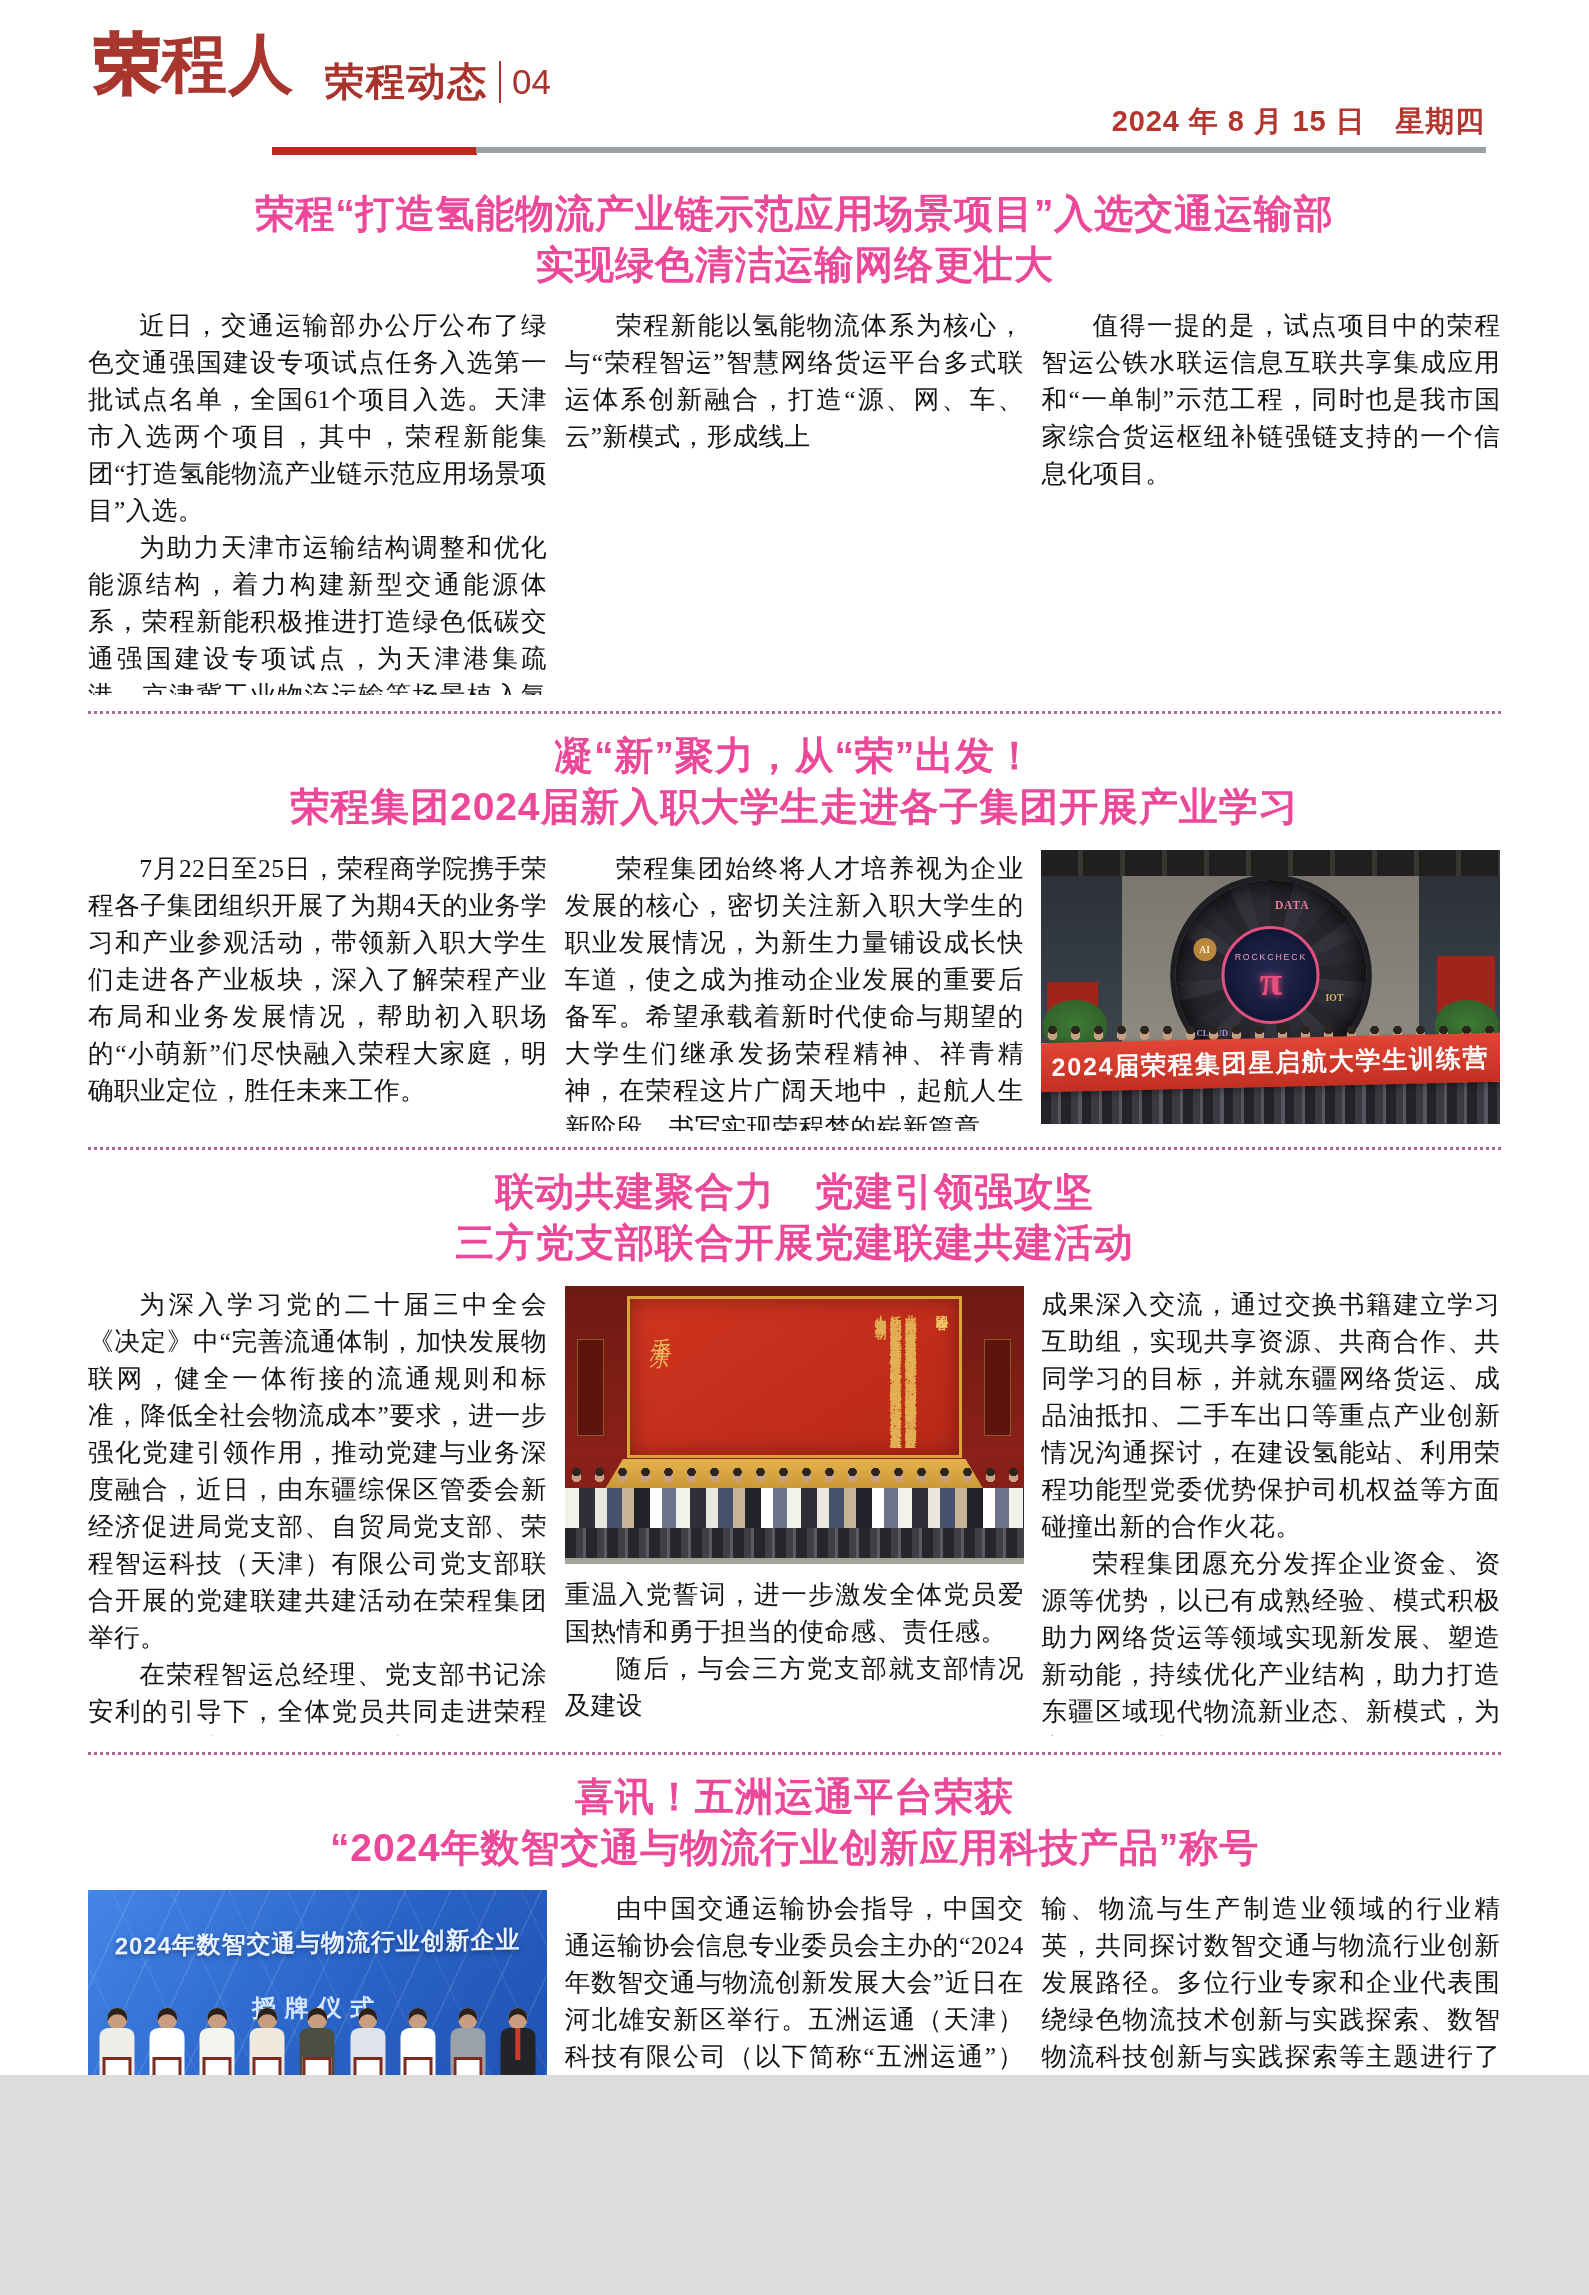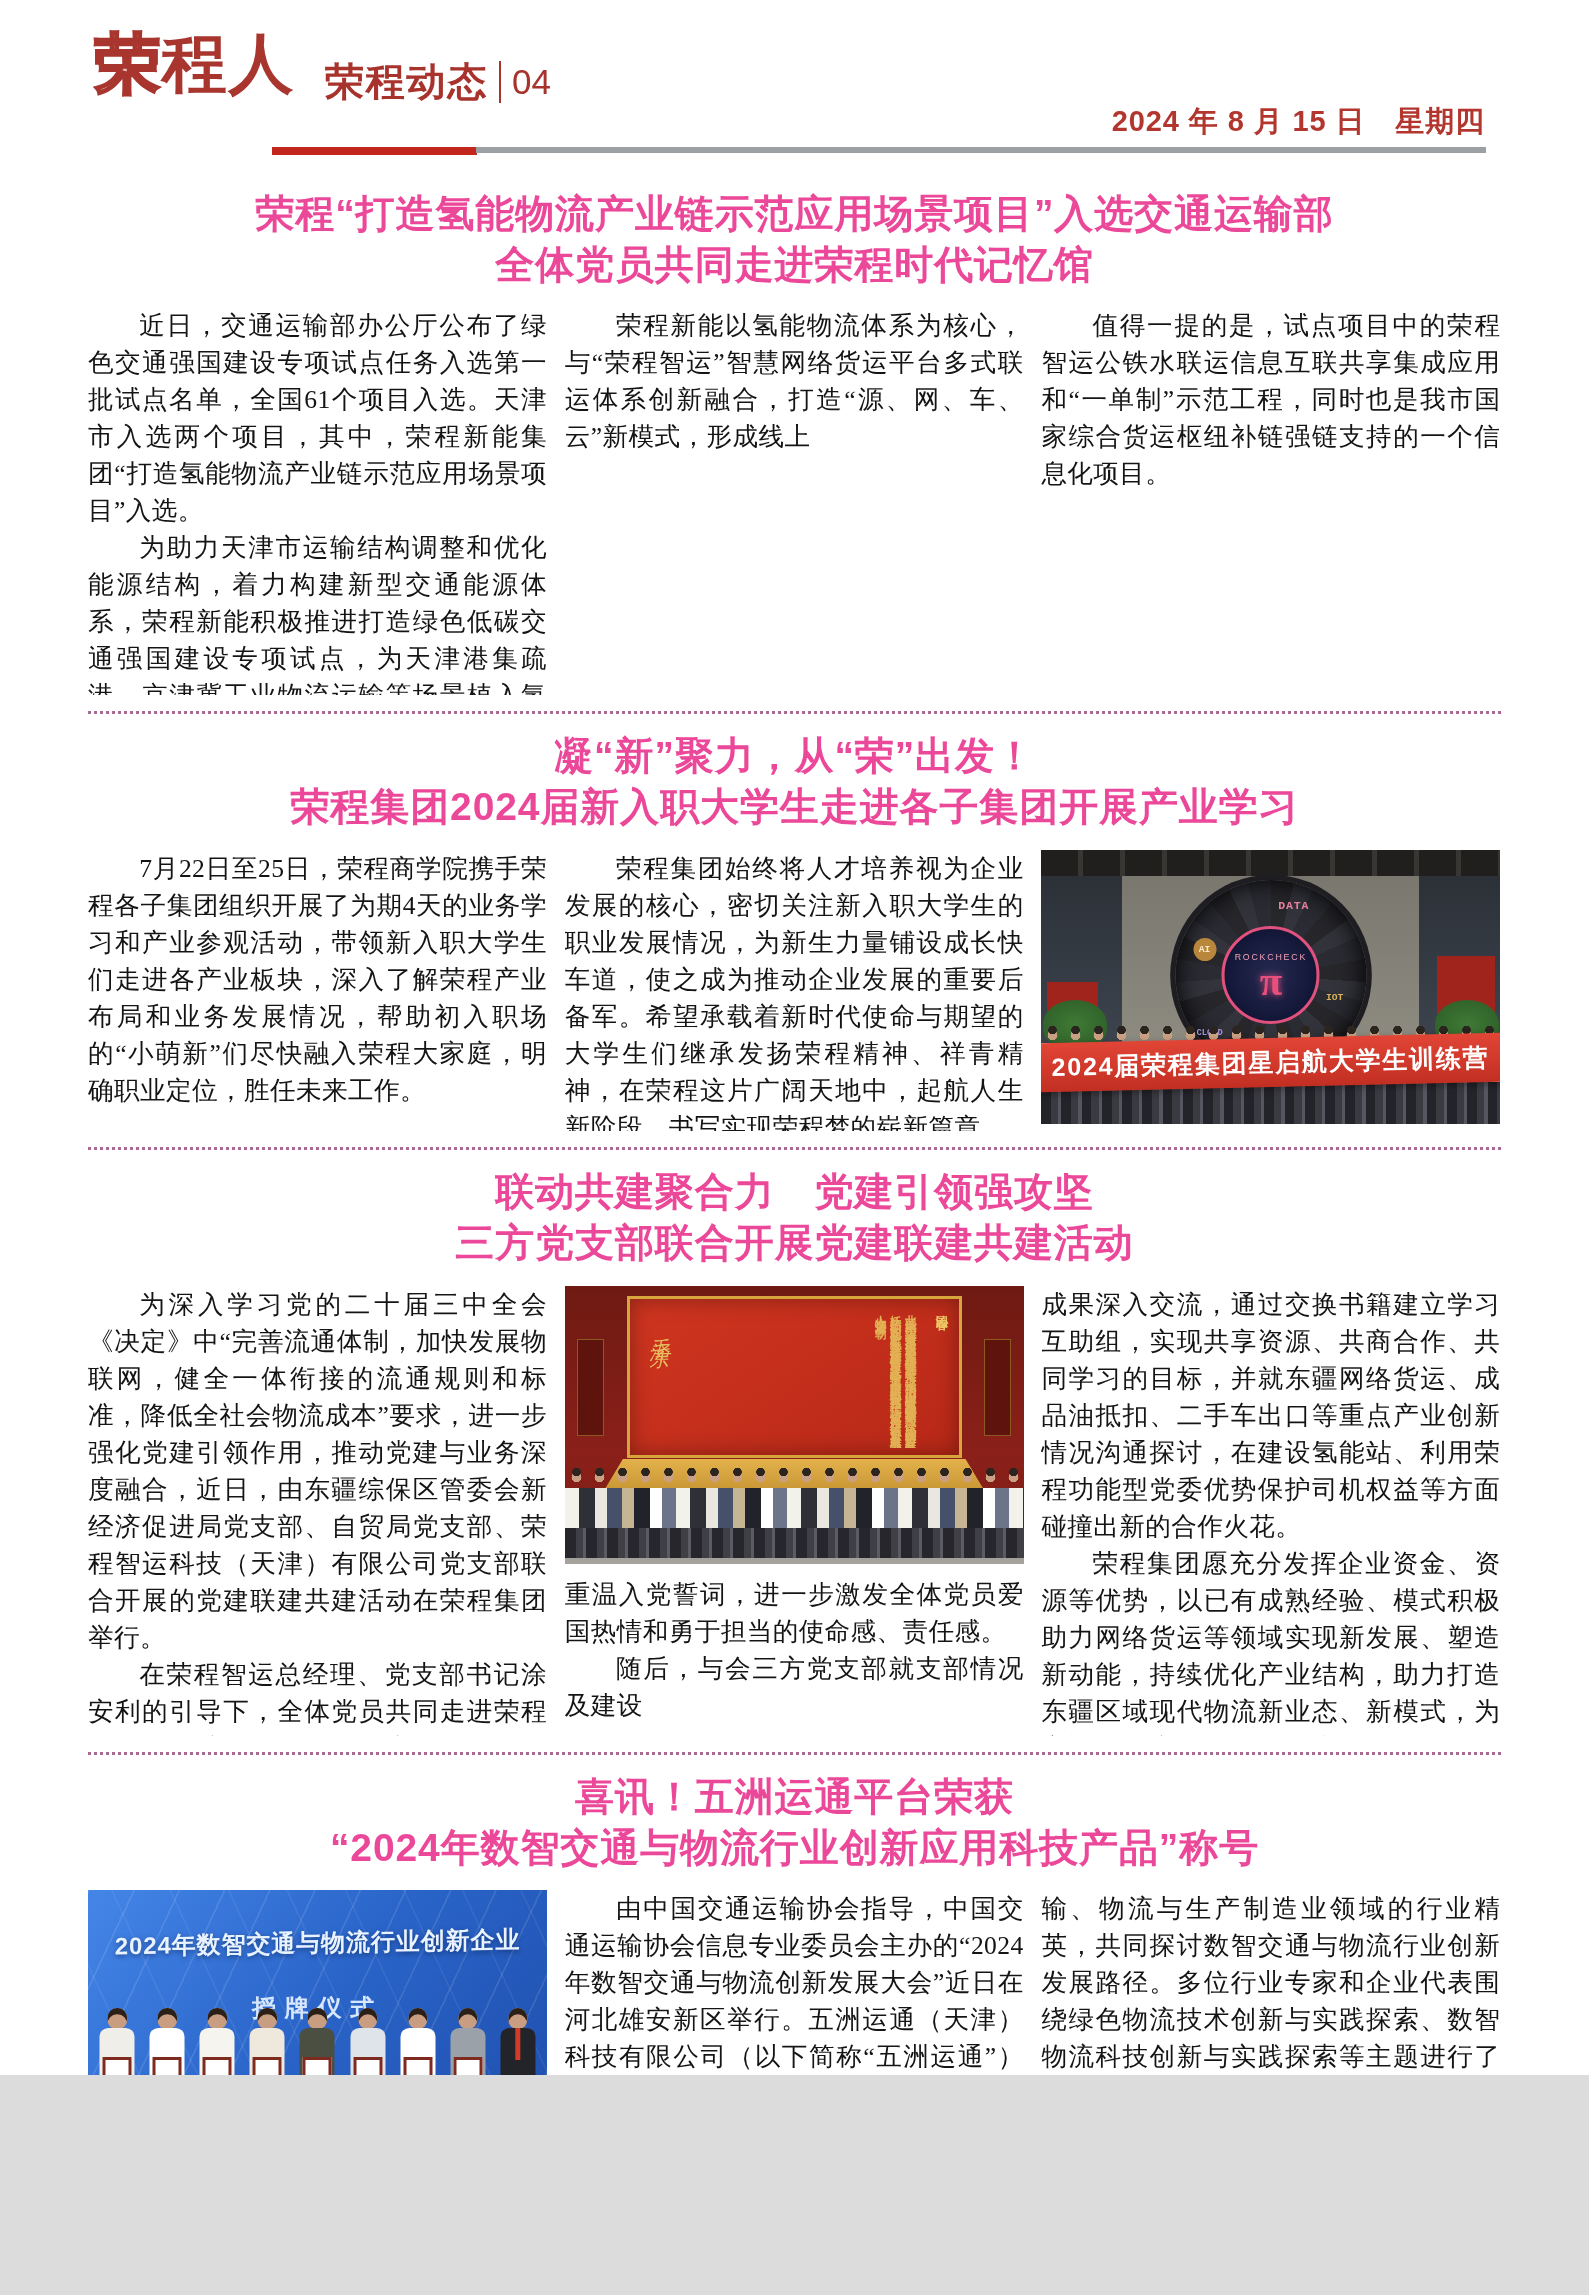--- a/index.html
+++ b/index.html
@@ -47,21 +47,21 @@
   .pa-red.left{left:5.3px;top:132px}.pa-red.right{right:5.3px;top:106px;width:58px}
   .pa-ring{position:absolute;left:50%;top:30px;transform:translateX(-50%);width:191px;height:191px;
            border-radius:50%;z-index:2;
            background:repeating-conic-gradient(#26262b 0 14deg,#33343b 14deg 26deg,#2b2c33 26deg 40deg);
            box-shadow:0 0 0 5.3px #1d1d22, inset 0 0 26.5px #000;}
   .pa-core{position:absolute;left:50%;top:50%;transform:translate(-50%,-50%);width:92px;height:92px;
            border-radius:50%;background:radial-gradient(#252a52,#0b0e2a);border:3.5px solid #e0517d;
            display:flex;flex-direction:column;align-items:center;justify-content:center;gap:1.8px;}
   .pa-brand{font-size:8.8px;letter-spacing:1.8px;color:#f2a0b8;font-family:"Liberation Sans",sans-serif;}
   .pa-pi{font-size:41px;line-height:35px;color:#e84f7c;font-weight:700;text-shadow:0 0 7px #e84f7c;}
-  .pa-lab{position:absolute;font-family:Liberation Mono, monospace;font-weight:700;z-index:3;}
+  .pa-lab{position:absolute;font-family:Liberation Serif, serif;font-weight:700;z-index:3;}
   .lab-data{top:19.4px;right:57px;color:#e87f9d;font-size:11.5px;letter-spacing:0.9px;}
   .lab-ai{top:58px;left:17.7px;width:23px;height:23px;border-radius:50%;background:#b9873c;color:#fde9c8;
           font-size:9.7px;display:flex;align-items:center;justify-content:center;}
   .lab-iot{top:88px;right:23px;color:#d8b25c;font-size:9.7px;margin-top:24px;}
   .lab-cloud{top:148px;left:21px;color:#9f8fd8;font-size:8.8px;}
   .lab-5g{bottom:7px;left:50%;transform:translateX(-50%);width:19.4px;height:19.4px;border-radius:50%;
           background:#6f7378;color:#eee;font-size:8.8px;display:flex;align-items:center;justify-content:center;}
   .bush{position:absolute;bottom:76px;width:64px;height:48px;z-index:3;border-radius:50% 50% 40% 40%;
         background:radial-gradient(#3f7a36,#2c5a26);}
   .bush.left{left:1.8px}.bush.right{right:1.8px}
@@ -155,21 +155,21 @@
       <span class="mh-pageno">04</span>
     </div>
     <div class="mh-date">2024 年 8 月 15 日　星期四</div>
     <div class="rule-red"></div>
     <div class="rule-gray"></div>
   </header>
 
   <section>
     <h1 class="title">
       <span class="tl">荣程“打造氢能物流产业链示范应用场景项目”入选交通运输部</span>
-      <span class="tl">全体党员共同走进荣程时代记忆馆</span>
+      <span class="tl">实现绿色清洁运输网络更壮大</span>
     </h1>
     <div class="cols h440">
       <div class="col">
         <p class="body indent">近日，交通运输部办公厅公布了绿色交通强国建设专项试点任务入选第一批试点名单，全国61个项目入选。天津市入选两个项目，其中，荣程新能集团“打造氢能物流产业链示范应用场景项目”入选。</p>
         <p class="body indent">为助力天津市运输结构调整和优化能源结构，着力构建新型交通能源体系，荣程新能积极推进打造绿色低碳交通强国建设专项试点，为天津港集疏港、京津冀工业物流运输等场景植入氢能产业链生态闭环，任务目标拟投运氢能重卡累计达到1000辆以上，累计配套加氢站</p>
       </div>
       <div class="col">
         <p class="body indent">荣程新能以氢能物流体系为核心，与“荣程智运”智慧网络货运平台多式联运体系创新融合，打造“源、网、车、云”新模式，形成线上</p>
       </div>
       <div class="col">

